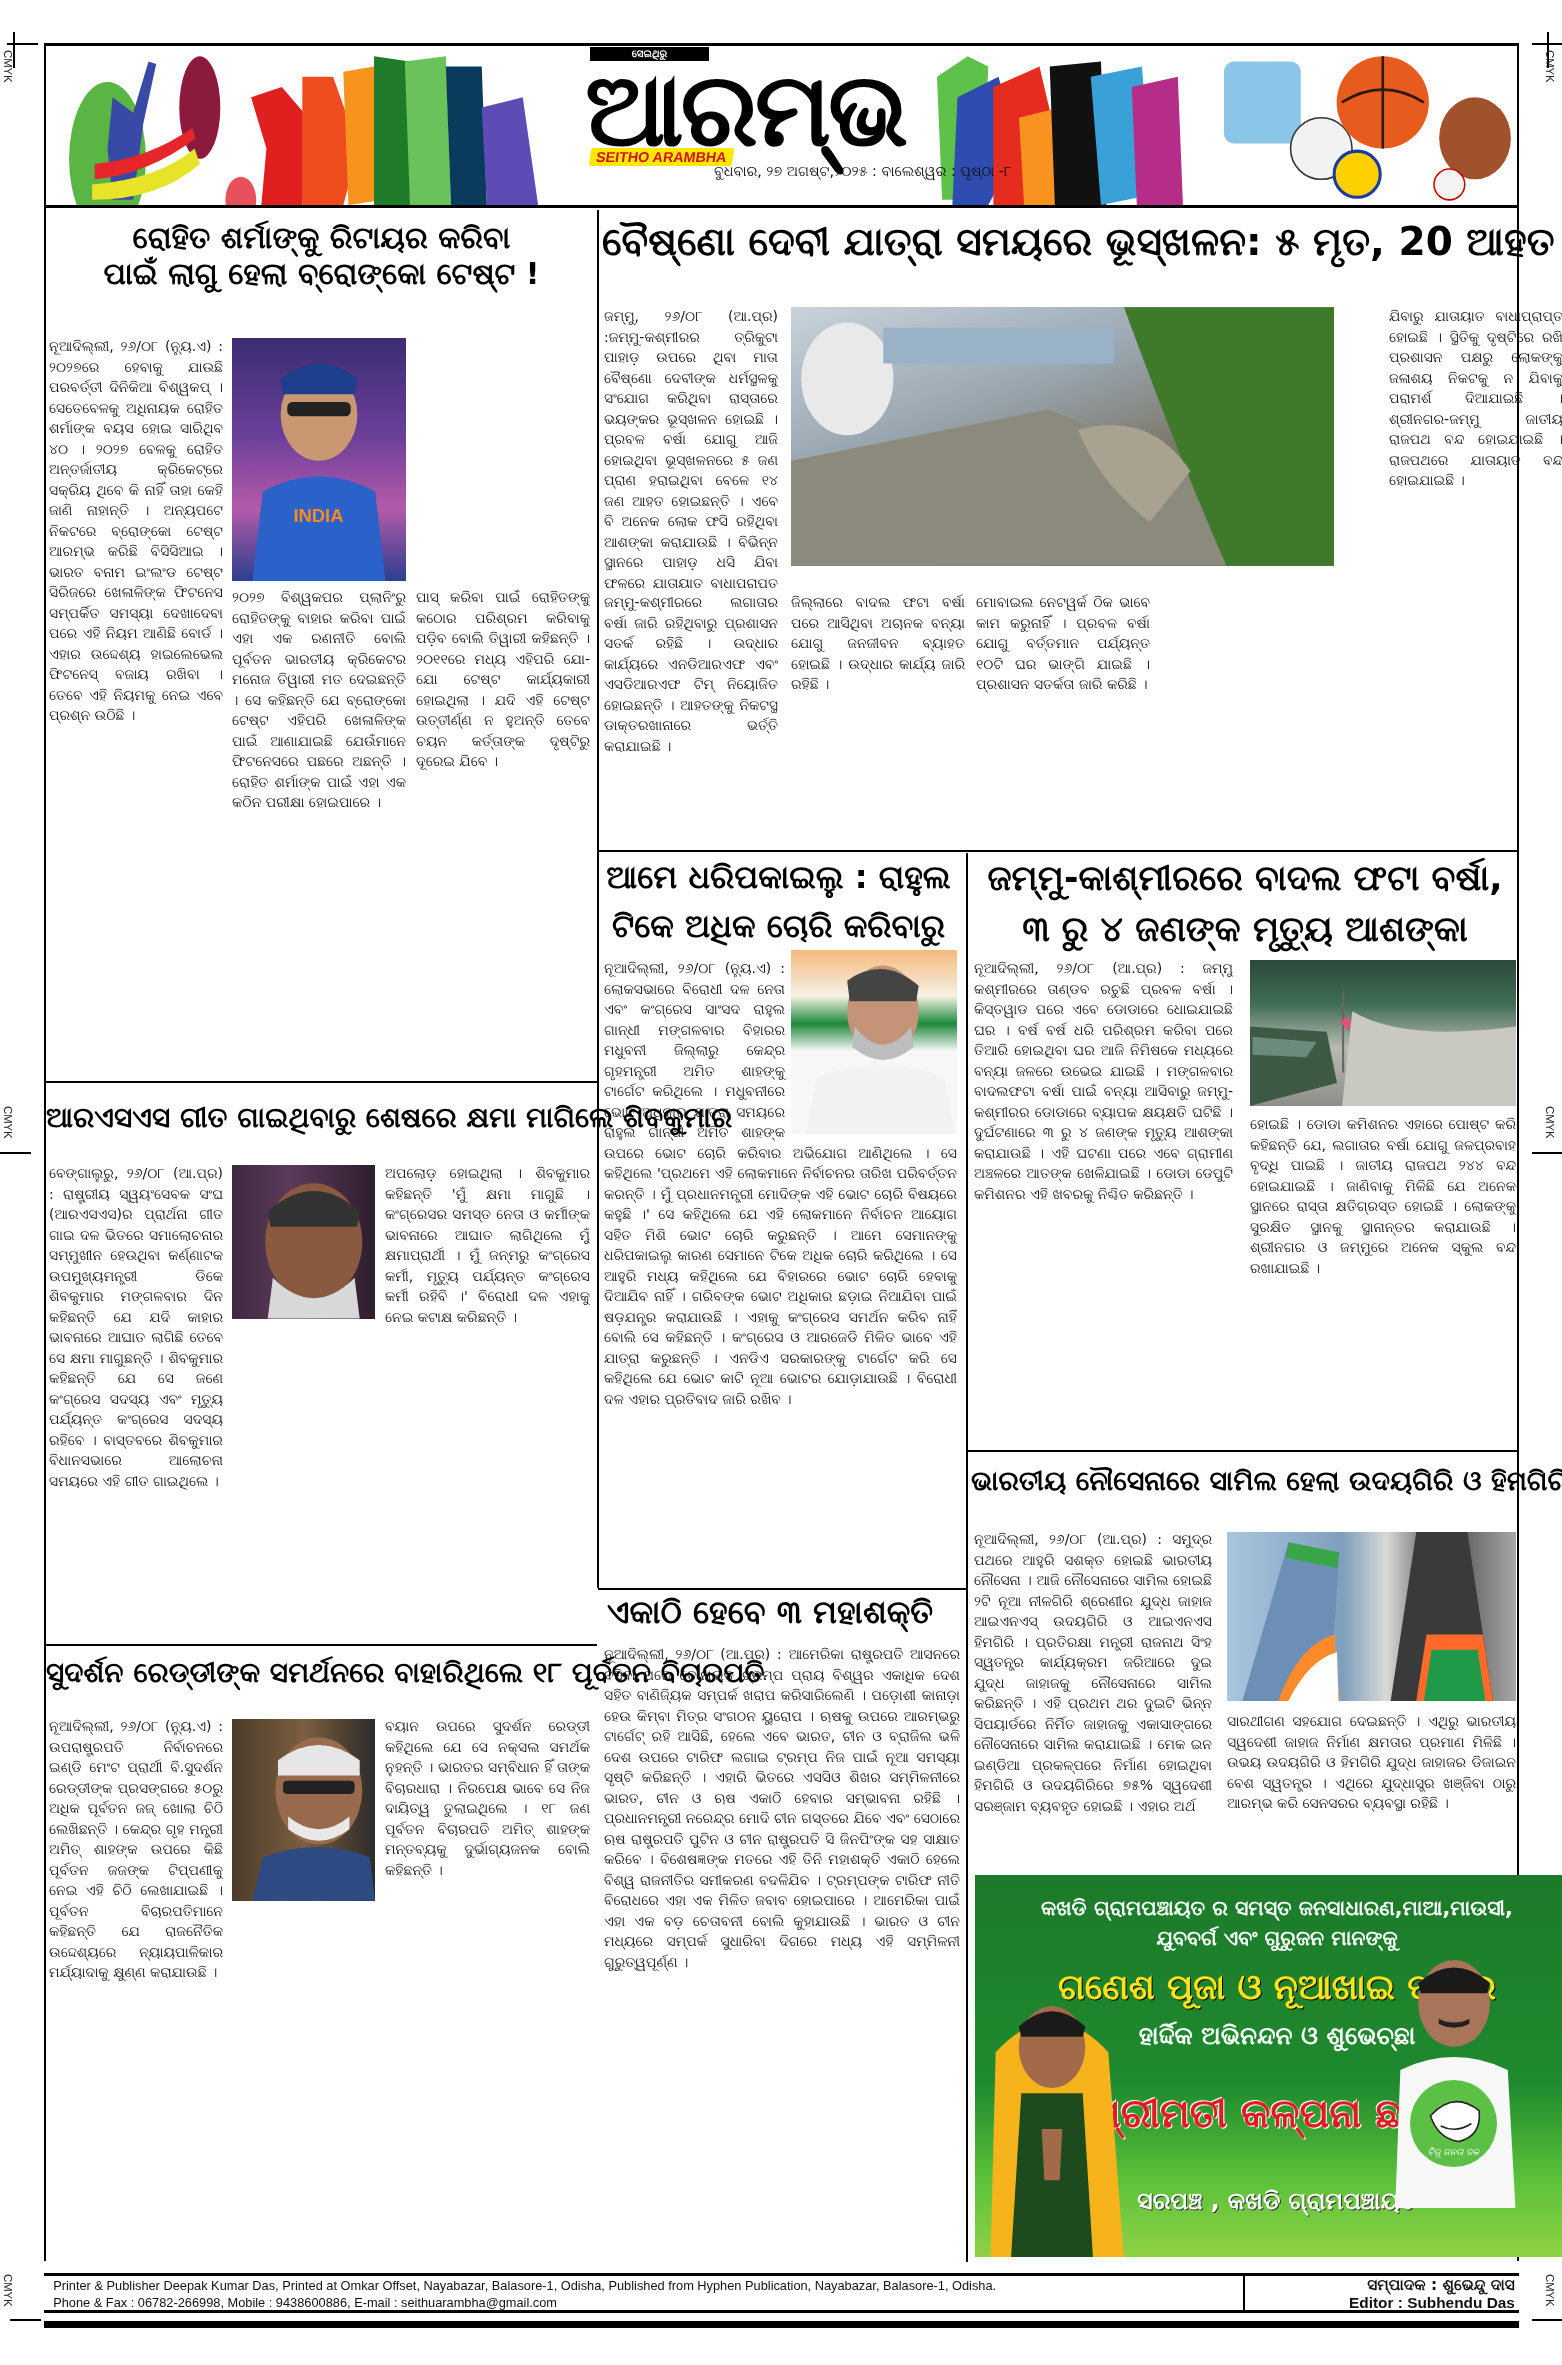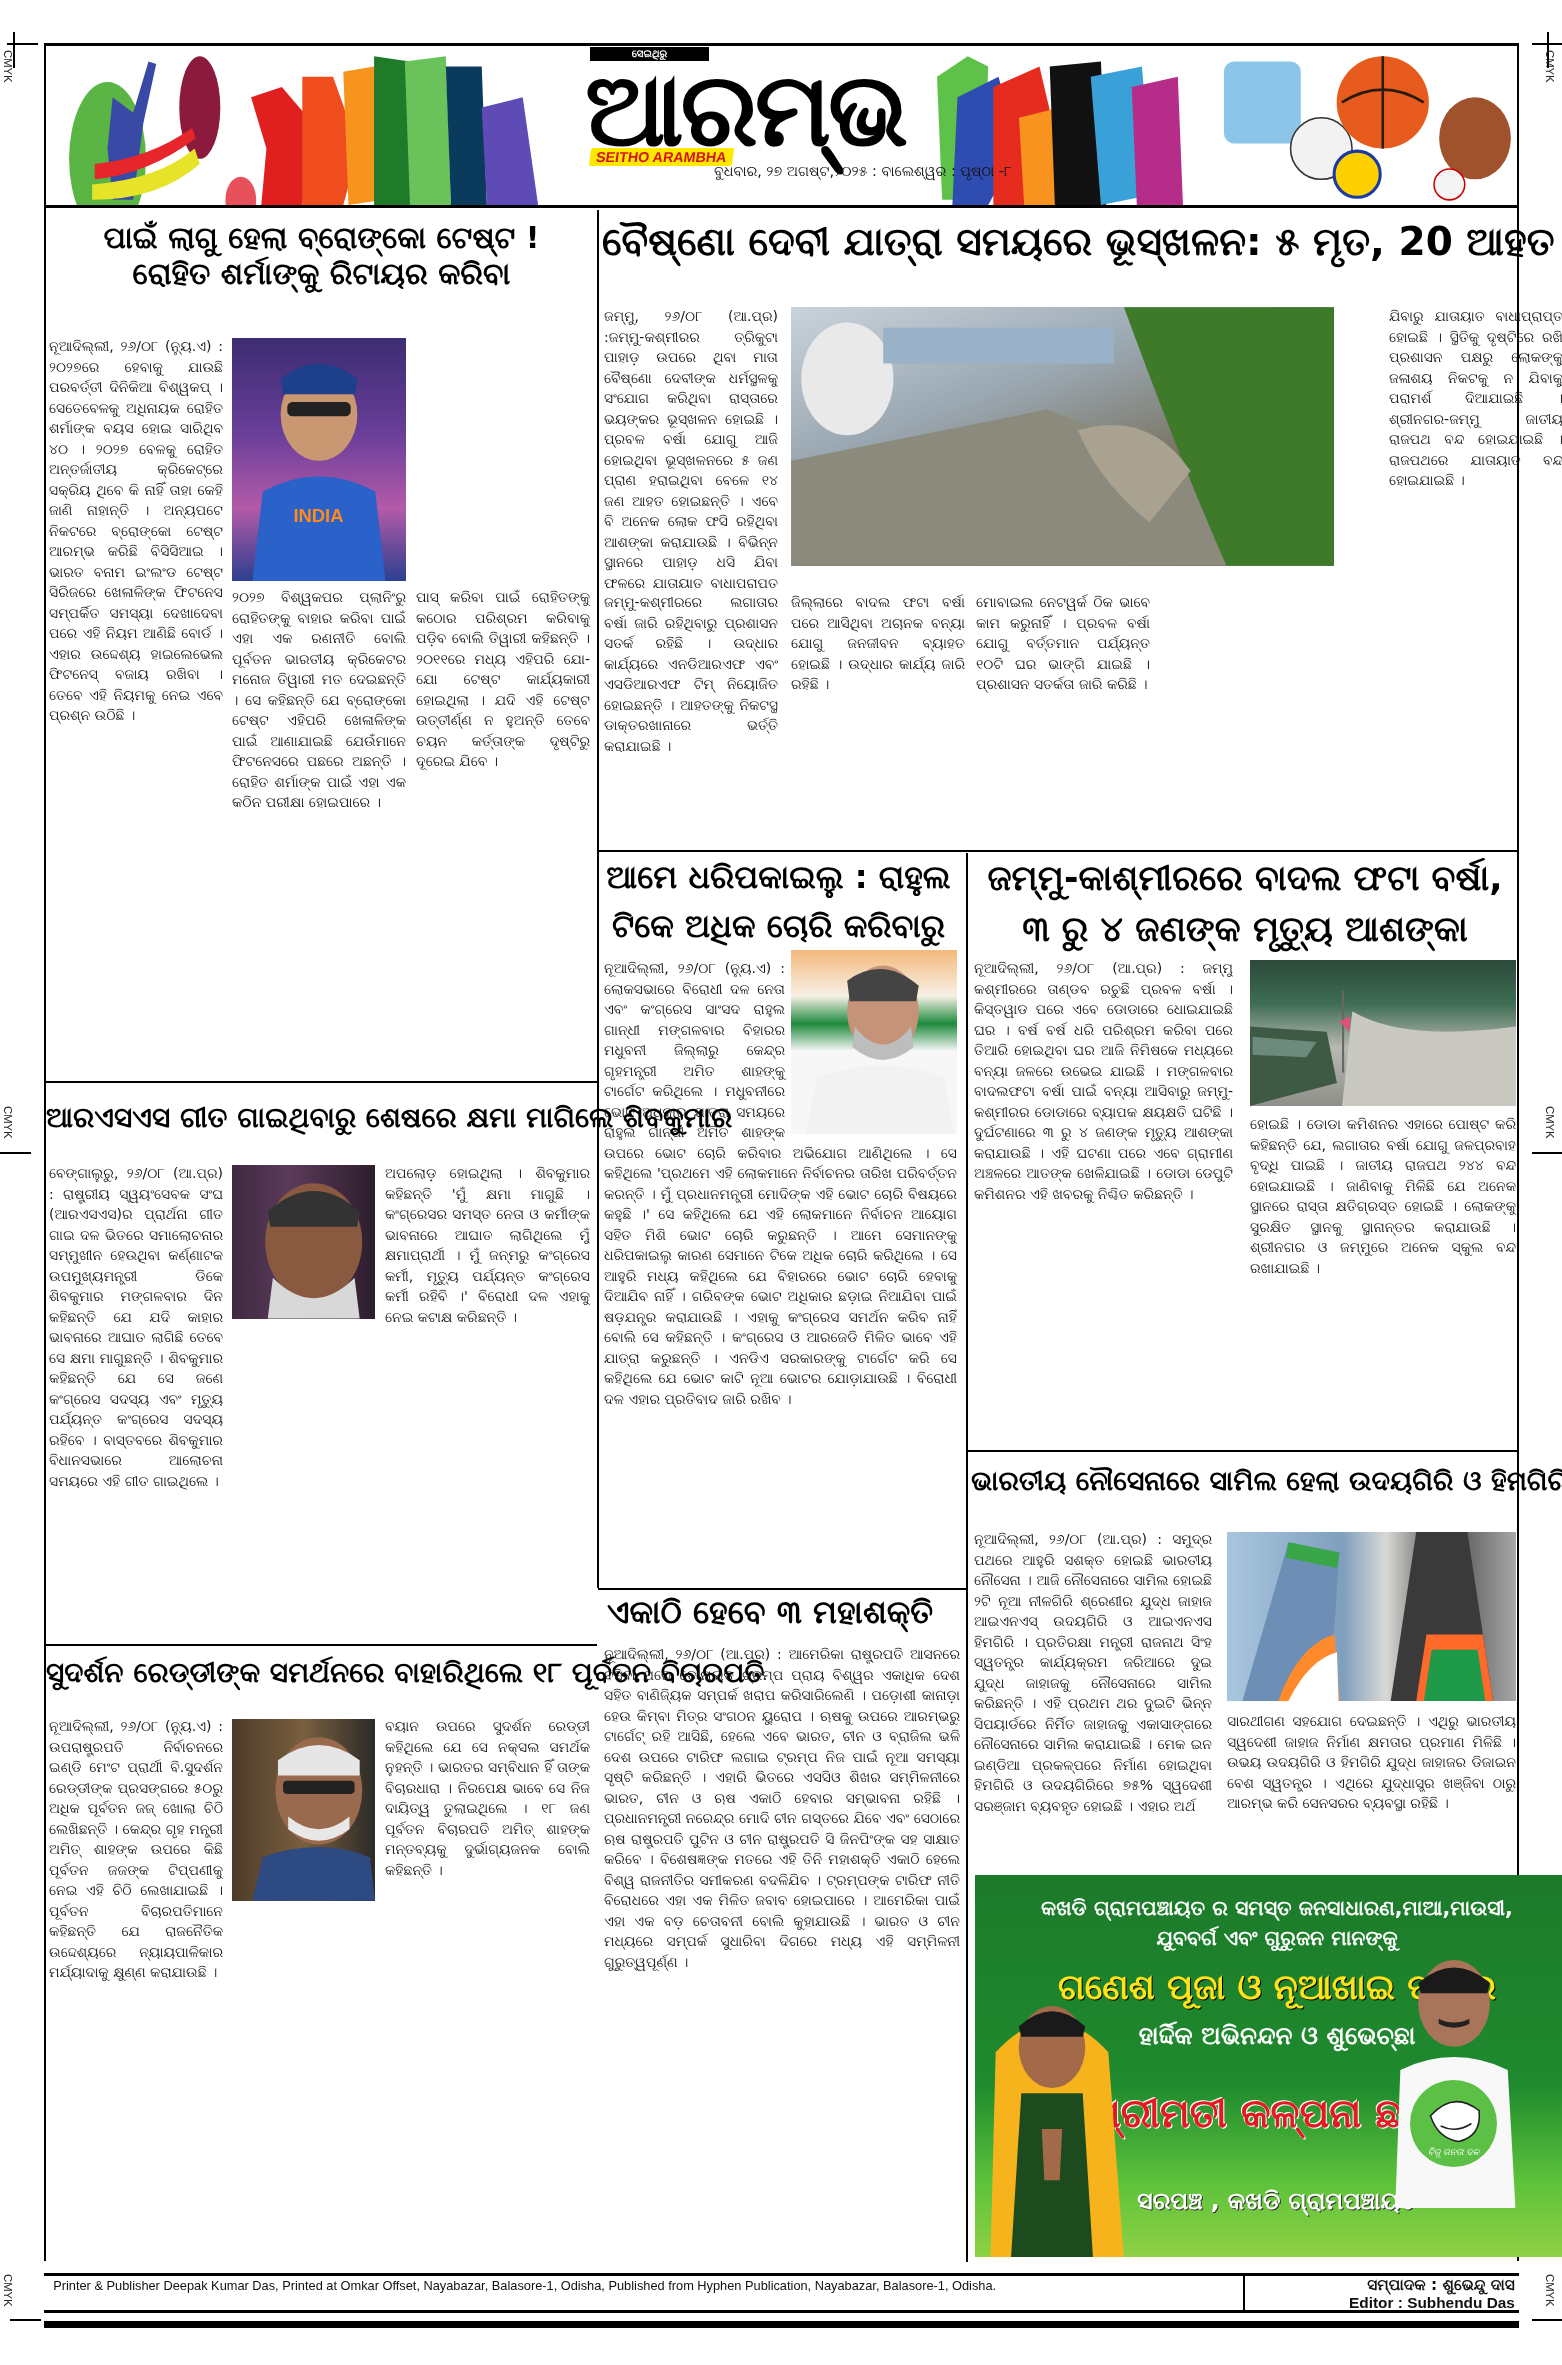--- a/index.html
+++ b/index.html
@@ -107,22 +107,22 @@
     <circle cx="1000" cy="270" r="30" fill="#f4f4f4" stroke="#c00" stroke-width="3"></circle>
   </svg>
 
   <div class="dateline" style="left:668px;top:117px;">ବୁଧବାର, ୨୭ ଅଗଷ୍ଟ,୨୦୨୫ : ବାଲେଶ୍ୱର : ପୃଷ୍ଠା -୮</div>
 </header>
 
 <div class="rule" style="left:44px;top:205px;width:1475px;height:3.1px;"></div>
 
 <section>
   <div class="headline" style="left:46px;top:220px;width:551px;font-size:30px;">
+    <div>ରୋହିତ ଶର୍ମାଙ୍କୁ ରିଟାୟର କରିବା</div>
     <div>ପାଇଁ ଲାଗୁ ହେଲା ବ୍ରୋଙ୍କୋ ଟେଷ୍ଟ !</div>
-    <div>ରୋହିତ ଶର୍ମାଙ୍କୁ ରିଟାୟର କରିବା</div>
   </div>
   <div class="body-text" style="left:49px;top:336px;width:174px;height:722px;">
       <p>ନୂଆଦିଲ୍ଲୀ, ୨୬/୦୮ (ନ୍ୟୁ.ଏ) : ୨୦୨୭ରେ ହେବାକୁ ଯାଉଛି ପରବର୍ତ୍ତୀ ଦିନିକିଆ ବିଶ୍ୱକପ୍ । ସେତେବେଳକୁ ଅଧିନାୟକ ରୋହିତ ଶର୍ମାଙ୍କ ବୟସ ହୋଇ ସାରିଥିବ ୪୦ । ୨୦୨୭ ବେଳକୁ ରୋହିତ ଅନ୍ତର୍ଜାତୀୟ କ୍ରିକେଟ୍‌ରେ ସକ୍ରିୟ ଥିବେ କି ନାହିଁ ତାହା କେହି ଜାଣି ନାହାନ୍ତି । ଅନ୍ୟପଟେ ନିକଟରେ ବ୍ରୋଙ୍କୋ ଟେଷ୍ଟ ଆରମ୍ଭ କରିଛି ବିସିସିଆଇ । ଭାରତ ବନାମ ଇଂଲଂଡ ଟେଷ୍ଟ ସିରିଜରେ ଖେଳାଳିଙ୍କ ଫିଟନେସ ସମ୍ପର୍କିତ ସମସ୍ୟା ଦେଖାଦେବା ପରେ ଏହି ନିୟମ ଆଣିଛି ବୋର୍ଡ । ଏହାର ଉଦ୍ଦେଶ୍ୟ ହାଇଲେଭେଲ ଫିଟନେସ୍ ବଜାୟ ରଖିବା । ତେବେ ଏହି ନିୟମକୁ ନେଇ ଏବେ ପ୍ରଶ୍ନ ଉଠିଛି ।</p>
     </div>
   <div class="photo" style="left:232px;top:338px;width:174px;height:243px;background:linear-gradient(180deg,#3c2c72 0%,#6a3f9a 40%,#b45aa8 70%,#2c3f8f 100%);">
     <svg viewBox="0 0 340 475" width="174" height="243">
       <ellipse cx="170" cy="150" rx="75" ry="90" fill="#c99873"></ellipse>
       <path d="M95 80 Q170 20 245 80 L240 110 L100 110 Z" fill="#1d3f8c"></path>
       <rect x="108" y="125" width="124" height="28" rx="10" fill="#222"></rect>
       <path d="M40 475 L60 300 Q170 240 280 300 L300 475 Z" fill="#2a62c9"></path>
@@ -308,20 +308,21 @@
       <path d="M40 70 Q85 20 135 60 Q140 110 95 120 Q55 115 40 70 Z" fill="#ffffff" stroke="#222" stroke-width="3"></path>
       <path d="M60 90 Q90 105 120 85" stroke="#222" stroke-width="3" fill="none"></path>
     </svg>
     <div style="position:absolute;left:0;top:66px;width:87px;text-align:center;font-size:9.2px;color:#fff;font-style:italic;">ବିଜୁ ଜନତା ଦଳ</div>
   </div>
 </aside>
 
 <footer class="footer">
   <div class="footer-left">
     <div>Printer &amp; Publisher  Deepak Kumar Das, Printed at Omkar Offset, Nayabazar, Balasore-1, Odisha, Published from Hyphen Publication, Nayabazar, Balasore-1, Odisha.</div>
+    <div>Phone &amp; Fax : 06782-266998, Mobile : 9438600886,  E-mail : seithuarambha@gmail.com</div>
   </div>
   <div class="footer-divider"></div>
   <div class="footer-right">
     <div class="or">ସମ୍ପାଦକ : ଶୁଭେନ୍ଦୁ ଦାସ</div>
     <div class="en">Editor : Subhendu Das</div>
   </div>
 </footer>
 <div class="footer-bar"></div>
 
 

